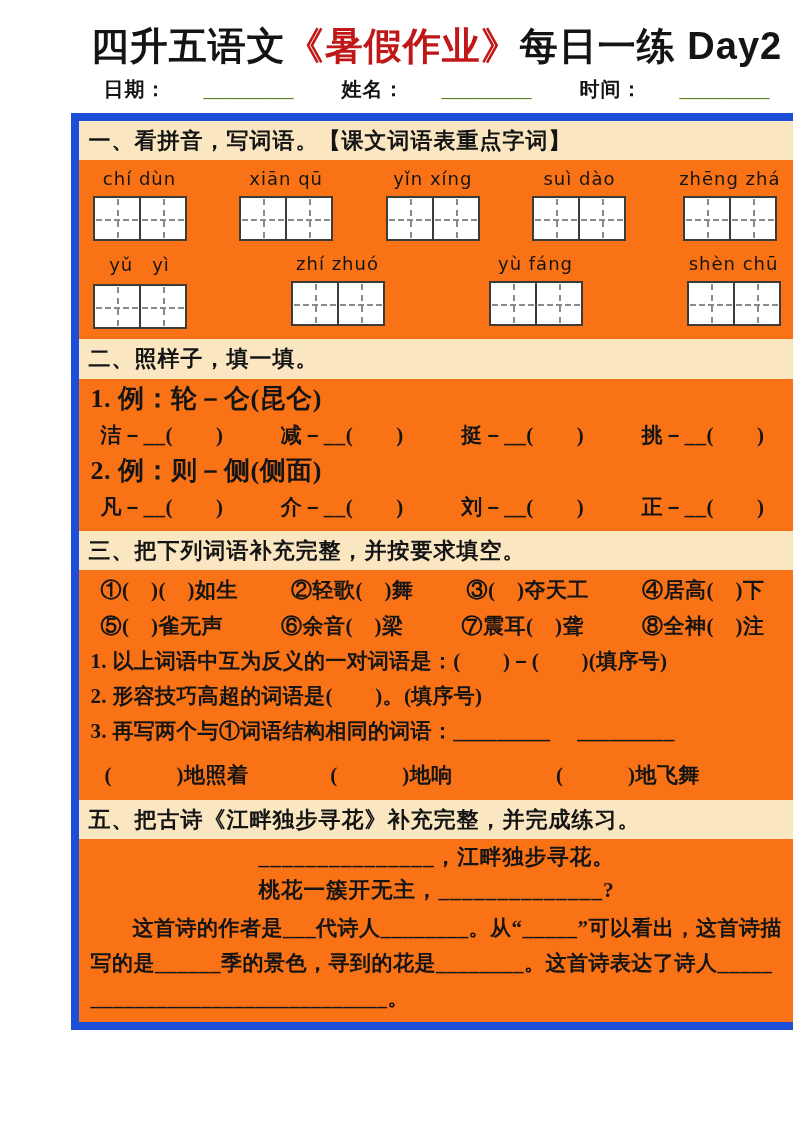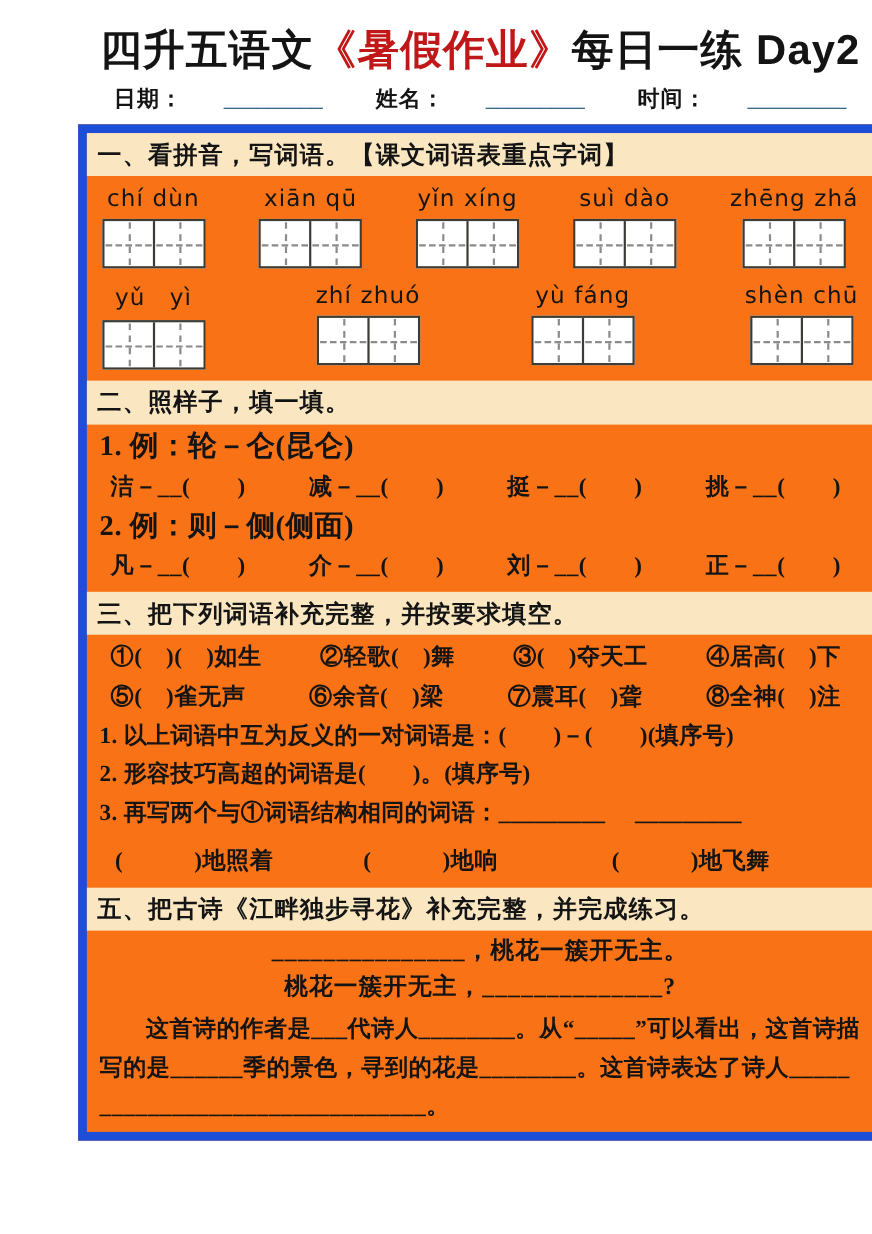--- a/index.html
+++ b/index.html
@@ -14,40 +14,40 @@
     text-align:center; margin-top:26px; font-size:38px; font-weight:800;
     letter-spacing:1px; line-height:1.1; white-space:nowrap;
     font-family:"Liberation Sans","DejaVu Sans",sans-serif;
   }
   .title .red { color:#c01818; }
   
   .info {
     text-align:center; margin-top:8px; font-size:20px; font-weight:700;
     letter-spacing:1px;
   }
-  .info .blank { font-weight:400; color:#0c4a6e; letter-spacing:0;margin-left:37px; }
+  .info .blank { font-weight:400; color:#4d7c0f; letter-spacing:0;margin-left:37px; }
   .info .gap { display:inline-block; width:42px; }
   
   .sheet {
     width:716px; margin:10px auto 0; border:8px solid #1d4ed8;
     background:#f97316;
   }
   .band {
     background:#fae7c2; padding:7px 10px 6px; font-size:22px; font-weight:800;
     letter-spacing:1px; line-height:1.2;
   }
   .content { padding:2px 12px 6px; }
   
   .pinrow {
     display:flex; justify-content:space-between; padding:8px 14px 4px;
   }
   .pcol { display:flex; flex-direction:column; align-items:center; }
   .pinyin {
     font-family:"DejaVu Sans","Liberation Sans",sans-serif;
-    font-size:21px; font-weight:400; margin-bottom:7px; letter-spacing:1px;
+    font-size:18px; font-weight:400; margin-bottom:7px; letter-spacing:1px;
     white-space:pre;
   }
   .wbox { display:flex; border:2px solid #3c3b36; background:#fff; }
   .wcell { width:44px; height:41px; position:relative; }
   .wcell + .wcell { border-left:2px solid #3c3b36; }
   .dash-h { position:absolute; top:50%; left:1px; right:1px; border-top:2px dashed #8a8a8a; }
   .dash-v { position:absolute; left:50%; top:1px; bottom:1px; border-left:2px dashed #8a8a8a; }
   
   .line { font-size:26px; font-weight:700; line-height:36px; letter-spacing:0.5px; }
   .spread {
@@ -250,19 +250,19 @@
     <div class="content">
       <div class="thirds">
         <span>(　　　)地照着</span>
         <span>(　　　)地响</span>
         <span>(　　　)地飞舞</span>
       </div>
     </div>
 
     <div class="band">五、把古诗《江畔独步寻花》补充完整，并完成练习。</div>
     <div class="content">
-      <div class="poem">_______________，桃花一簇开无主。</div>
+      <div class="poem">_______________，江畔独步寻花。</div>
       <div class="poem">桃花一簇开无主，______________?</div>
       <div class="para">这首诗的作者是___代诗人________。从“_____”可以看出，这首诗描写的是______季的景色，寻到的花是________。这首诗表达了诗人________________________________。</div>
     </div>
 
   </div>
 </div>
 
 </body></html>

